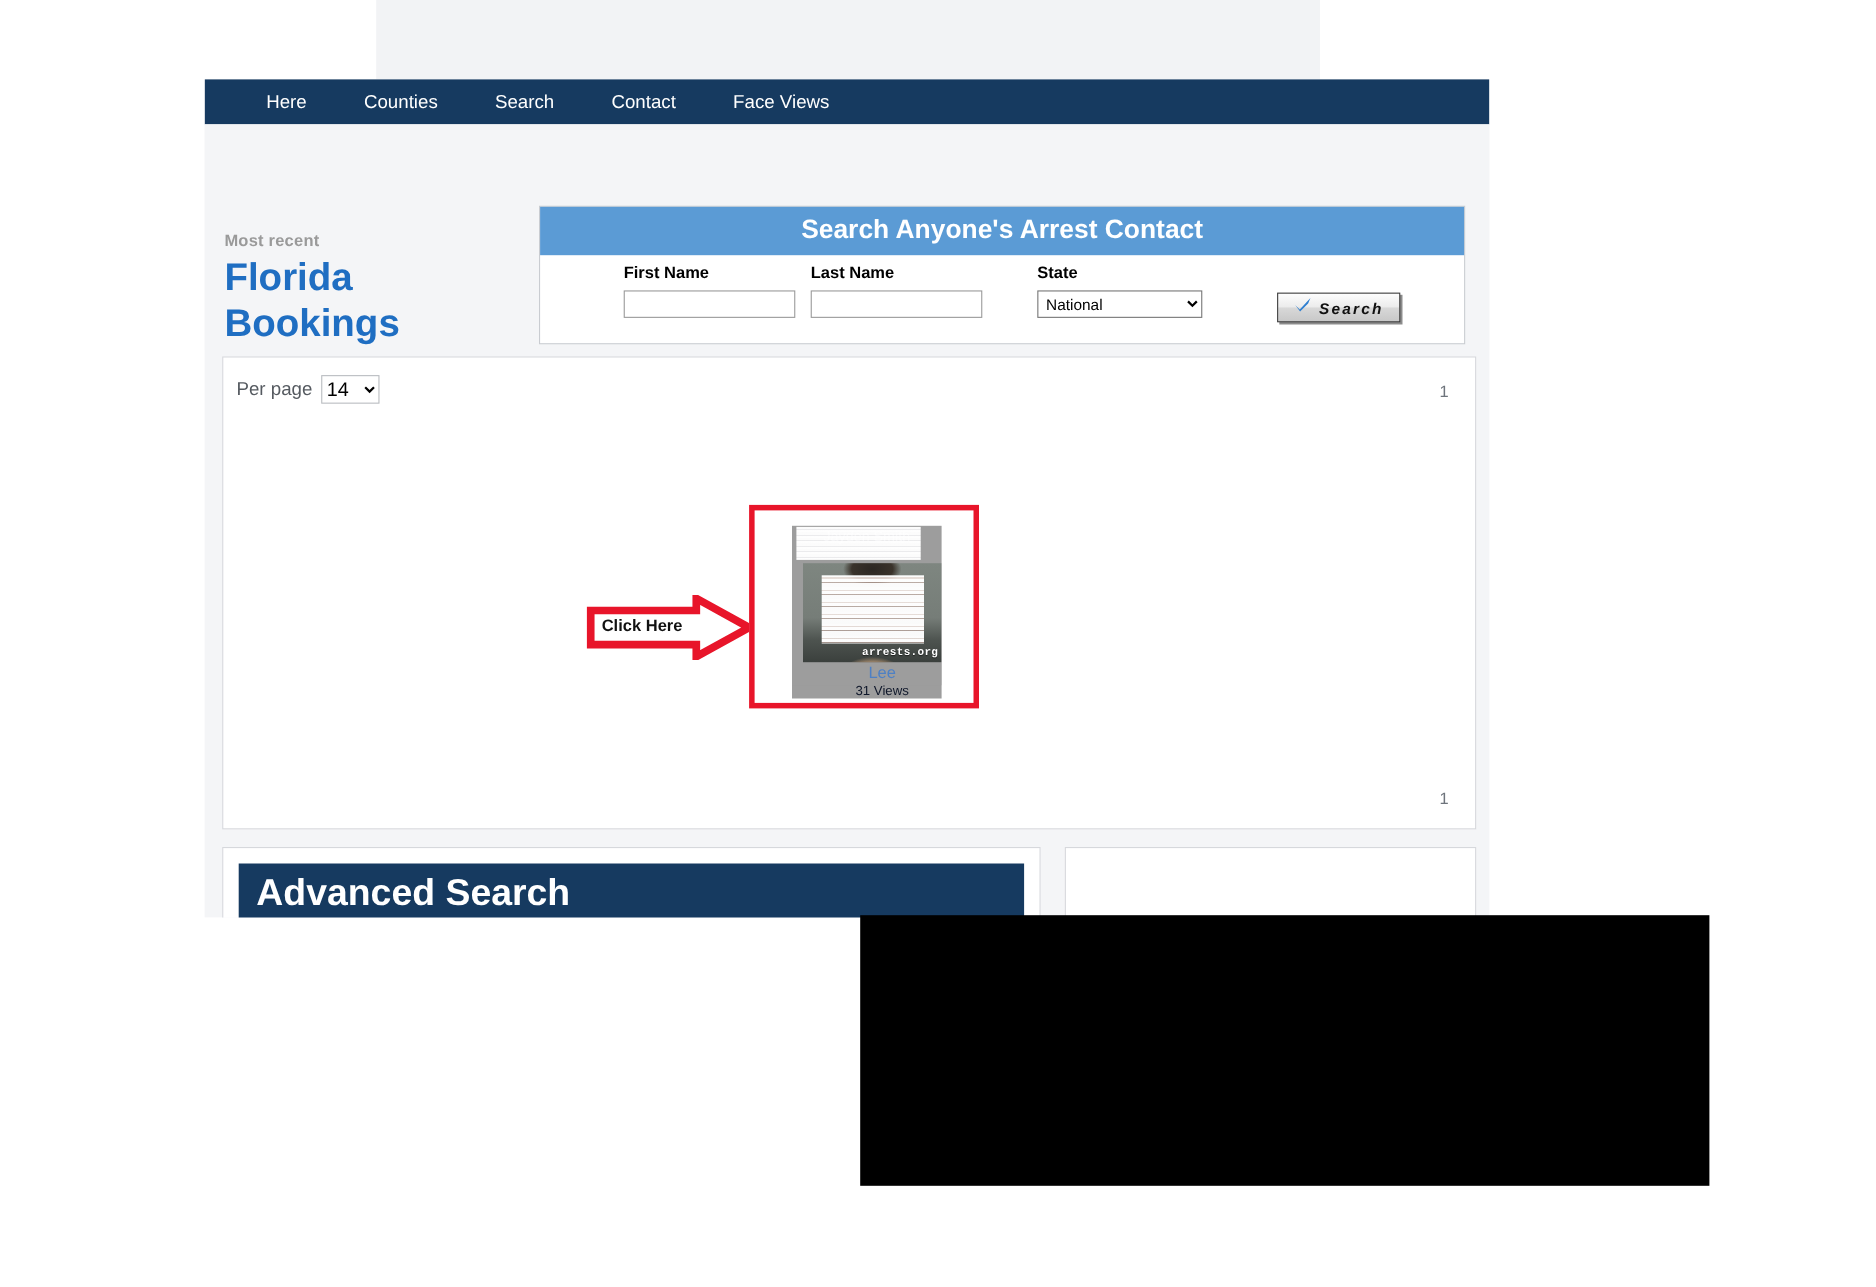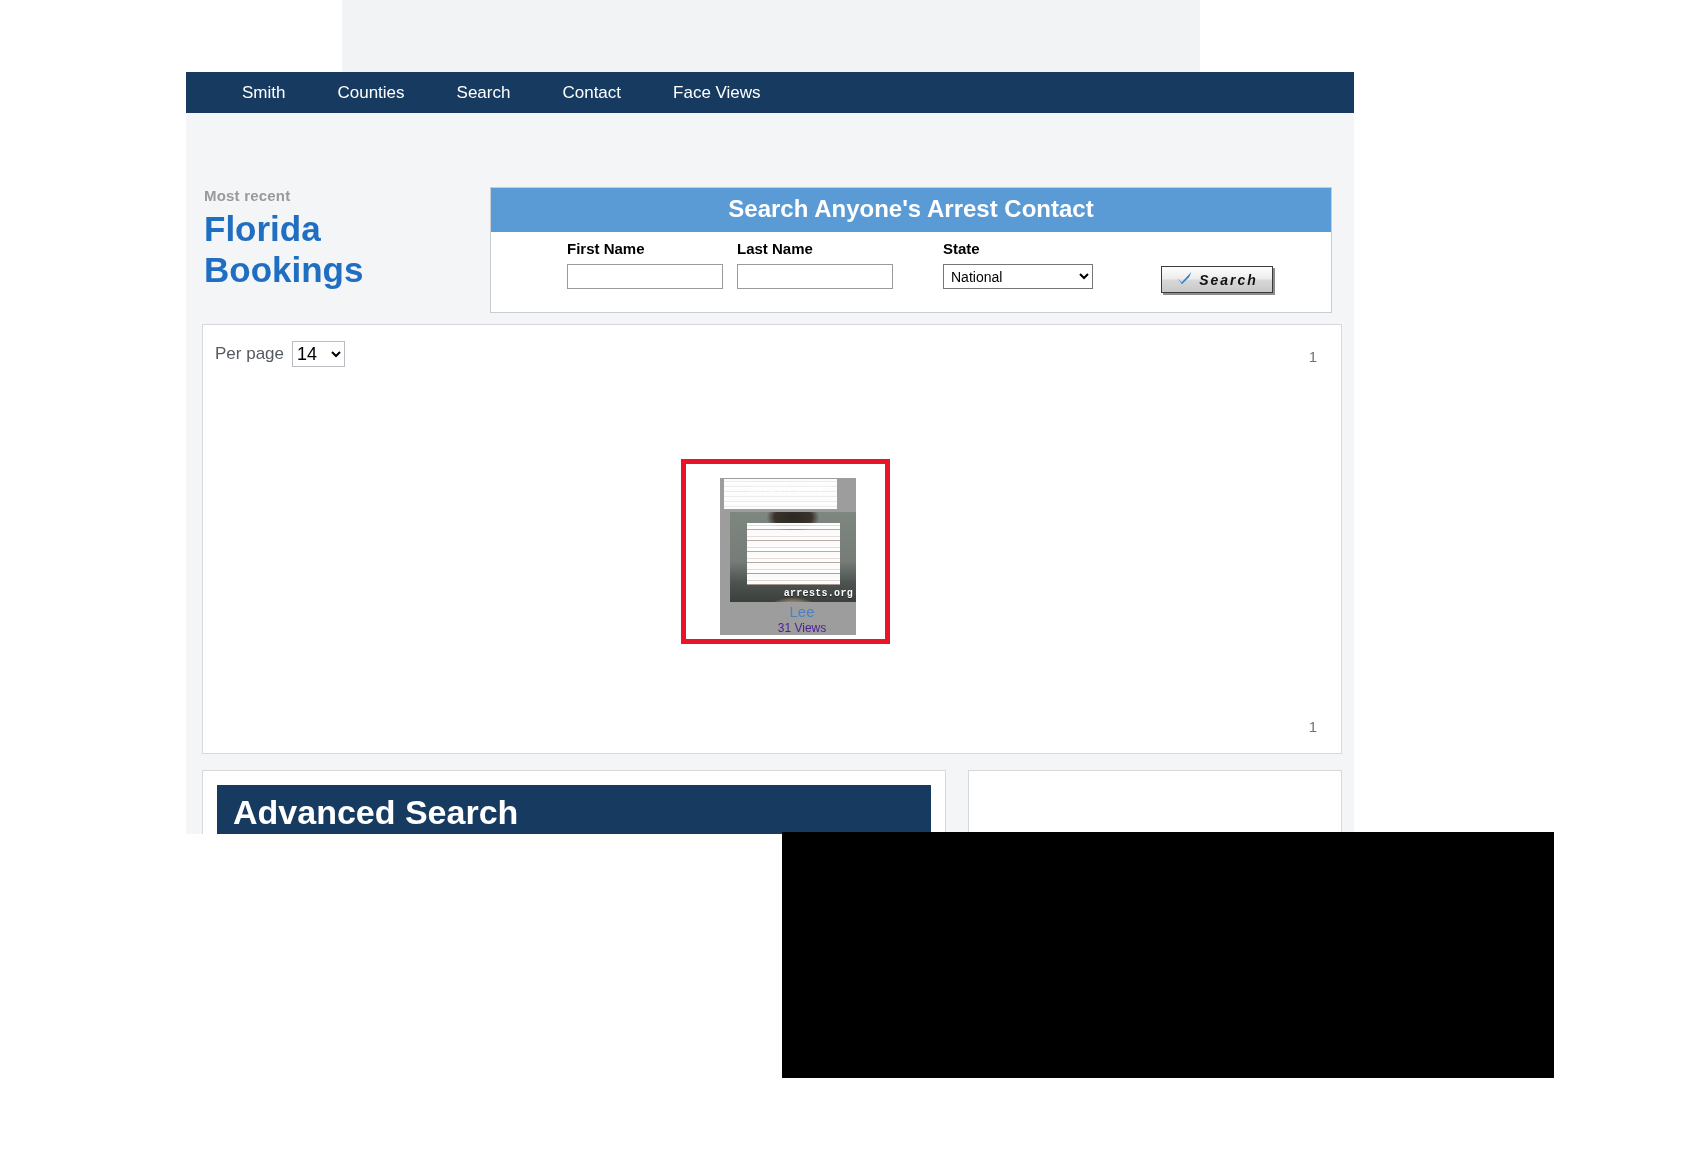--- a/index.html
+++ b/index.html
@@ -67,20 +67,21 @@
     left: 18px;
     top: 74px;
     width: 280px;
   }
   .brand-eyebrow {
     font-size: 15px;
     font-weight: bold;
     color: #9a9a9a;
     letter-spacing: 0.2px;
     margin-bottom: 4px;
+    margin-top: 24px;
   }
   .brand-title {
     font-size: 35px;
     font-weight: bold;
     color: #1f6ec2;
     line-height: 1.18;
   }
 
   
   .searchbox {
@@ -295,21 +296,21 @@
     box-sizing: border-box;
     padding-left: 28px;
   }
   .card-county {
     font-size: 15px;
     color: #4e80c4;
     line-height: 18px;
   }
   .card-views {
     font-size: 12px;
-    color: #4c1d95;
+    color: #0f172a;
     line-height: 14px;
   }
 
   
   .arrow-wrap {
     position: absolute;
     left: 330px;
     top: 216px;
     width: 152px;
     height: 59px;
@@ -368,21 +369,21 @@
 </head>
 <body>
 
 <div id="screen">
 
   <div class="top-strip"></div>
 
   <div class="page">
 
     <div class="navbar">
-      <a class="nav-item">Smith</a>
+      <a class="nav-item">Here</a>
       <a class="nav-item">Counties</a>
       <a class="nav-item">Search</a>
       <a class="nav-item">Contact</a>
       <a class="nav-item">Face Views</a>
     </div>
 
     <div class="header-region">
 
       <div class="brand">
         <div class="brand-eyebrow">Most recent</div>
@@ -431,20 +432,26 @@
       <div class="perpage-row">
         <span class="perpage-label">Per page</span>
         <select class="perpage-select">
           <option>14</option>
         </select>
       </div>
 
       <div class="pager pager-top">1</div>
       <div class="pager pager-bottom">1</div>
 
+      <div class="arrow-wrap">
+        <span class="arrow-label">Click Here</span>
+        <svg width="152" height="59" viewBox="0 0 152 59">
+          <path d="M4 14 H100 V3 L148 29.5 L100 56 V45 H4 Z" fill="#ffffff" stroke="#e8152a" stroke-width="7" stroke-linejoin="miter"></path>
+        </svg>
+      </div>
 
       <div class="highlight">
         <div class="card">
 
           <div class="card-name">
             <span>Jayden Smith</span>
             <span class="smear-a"></span>
           </div>
 
           <div class="card-photo">

